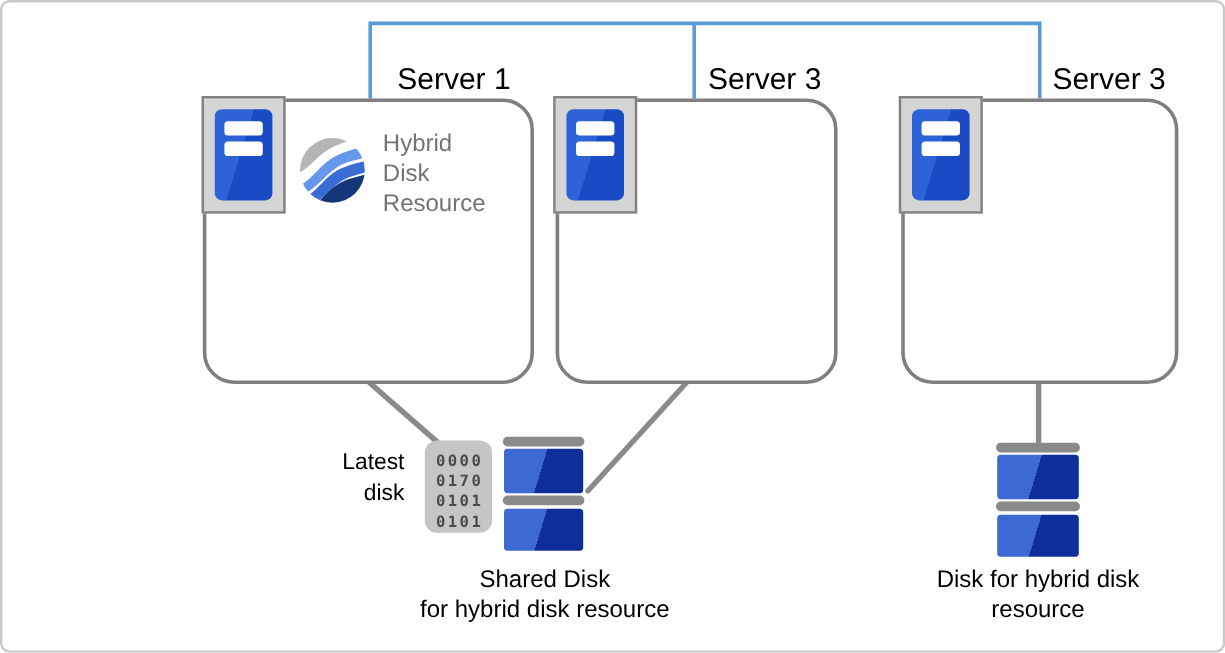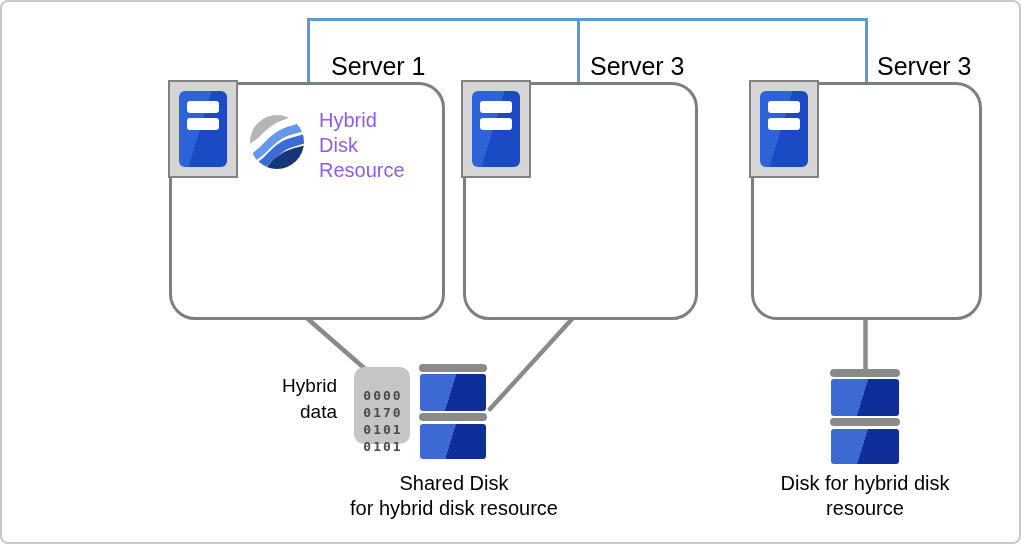--- a/index.html
+++ b/index.html
@@ -35,29 +35,29 @@
     background:linear-gradient(107deg,#2e63d8 46%,#1a4bc4 46%);
   }
   .server-slot{
     position:absolute;left:8px;width:32px;height:12px;border-radius:3px;background:#fff;
   }
   .server-slot.s1{top:10px;}
   .server-slot.s2{top:27px;}
   .hybrid-icon{position:absolute;left:247px;top:112px;width:56px;height:56px;z-index:2;}
   .hybrid-label{
     position:absolute;left:317px;top:106px;width:96px;z-index:2;
-    font-size:20px;line-height:25px;color:#8b5cf6;
+    font-size:20px;line-height:25px;color:#737373;
   }
   .latest-data-label{
     position:absolute;left:263px;top:371px;width:72px;text-align:right;
     font-size:19px;line-height:26px;color:#000;z-index:2;
   }
   .binary-icon{
     position:absolute;left:352px;top:365px;width:56px;height:77px;border-radius:10px;
-    background:#c5c5c5;z-index:2;text-align:center;padding-top:20px;box-sizing:border-box;
+    background:#c5c5c5;z-index:2;text-align:center;padding-top:9px;box-sizing:border-box;
   }
   .binary-row{
     display:block;font-family:"DejaVu Sans Mono", monospace;font-weight:bold;
     font-size:13px;line-height:17px;letter-spacing:2px;color:#4a4a4a;text-indent:2px;
   }
   .disk-icon{position:absolute;z-index:2;}
   #shared-disk-icon{left:417px;top:362px;width:68px;height:95px;}
   #hybrid-disk-icon{left:828px;top:367px;width:70px;height:95px;}
   .disk-bar{position:absolute;left:0;right:0;height:8px;border-radius:4px;background:#8a8a8a;}
   .disk-bar.b1{top:0;}
@@ -123,21 +123,21 @@
     </defs>
     <g clip-path="url(#globeClip)">
       <path d="M-4,32 C8,28 14,17 24,11 C31,6.5 38,5 44,2 L44,-6 L-6,-6 Z" fill="#b5b5b5"></path>
       <path d="M-2,42 C10,37 16,26 26,19 C34,13 43,12 56,7 L56,17 C46,20 38,21 31,26 C22,32 15,43 2,49 Z" fill="#6697ec"></path>
       <path d="M2,52 C14,47 19,37 29,30 C37,24 46,23 58,19 L58,29 C48,32 41,33 34,38 C25,44 18,54 8,59 Z" fill="#3a6cd6"></path>
       <path d="M8,60 C18,55 22,46 32,40 C40,34.5 48,34 60,30 L60,62 L8,62 Z" fill="#153678"></path>
     </g>
   </svg>
   <div class="hybrid-label">Hybrid Disk Resource</div>
 
-  <div class="latest-data-label">Hybrid data</div>
+  <div class="latest-data-label">Latest disk</div>
 
   <div class="binary-icon">
     <span class="binary-row">0000</span>
     <span class="binary-row">0170</span>
     <span class="binary-row">0101</span>
     <span class="binary-row">0101</span>
   </div>
 
   <div class="disk-icon" id="shared-disk-icon">
     <div class="disk-bar b1"></div>

